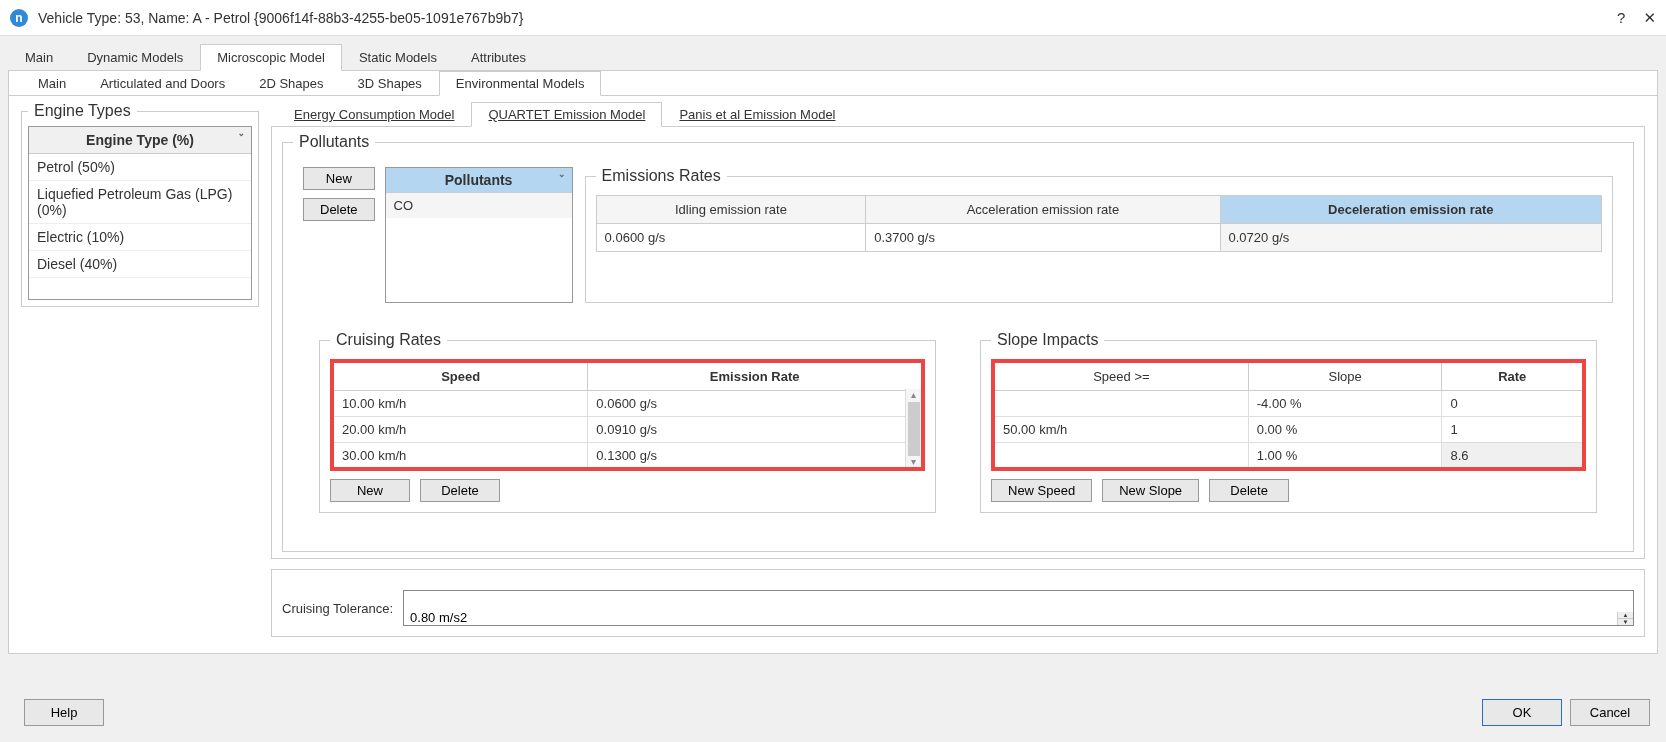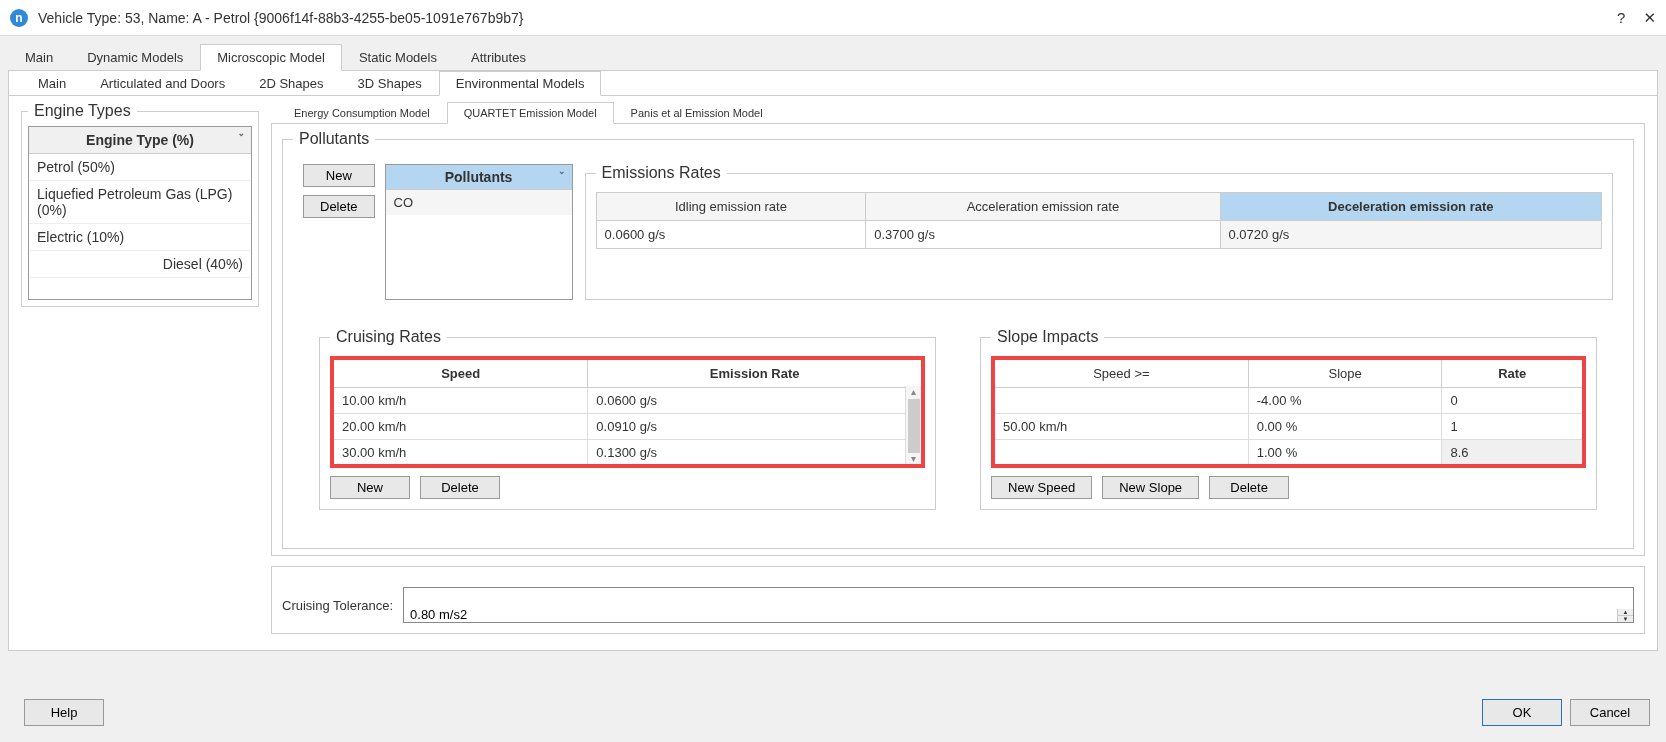--- a/index.html
+++ b/index.html
@@ -111,32 +111,33 @@
     font-size: 14px;
     position: relative;
   }
   .engine-header .caret { position: absolute; top: 1px; right: 6px; font-size: 9px; color: #666; }
   .engine-row {
     padding: 5px 8px;
     border-bottom: 1px solid #eee;
     font-size: 14px;
     cursor: pointer;
   }
-  .engine-row:last-child { border-bottom: none; text-align: right; }
+  .engine-row:last-child { border-bottom: none; }
   .engine-empty { height: 22px; border-top: 1px solid #eee; }
   .right-side { flex: 1; }
   .emission-tabs {
     display: flex;
     padding-left: 6px;
   }
   .emission-tab {
     padding: 4px 16px;
     border: 1px solid transparent;
     cursor: pointer;
-    font-size: 11px;
+    font-size: 13px;
+    text-decoration: underline;
   }
   .emission-tab.active {
     border: 1px solid #ccc;
     border-bottom: 1px solid #fff;
     background: #fff;
     position: relative;
     z-index: 2;
   }
   .emission-panel {
     border: 1px solid #ccc;

